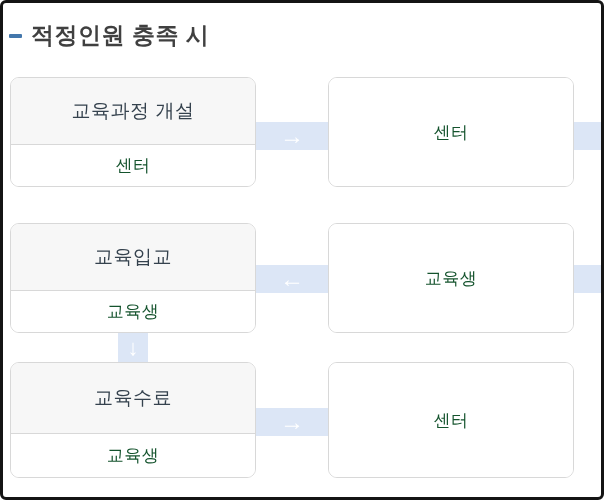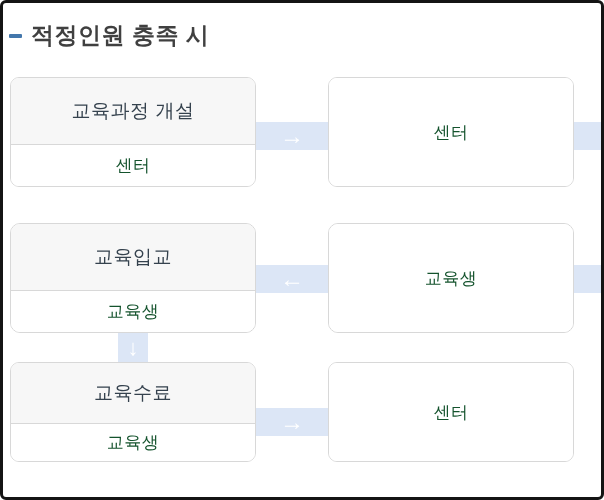--- a/index.html
+++ b/index.html
@@ -48,22 +48,22 @@
     border-radius: 9px;
     background: #ffffff;
     overflow: hidden;
     display: flex;
     flex-direction: column;
     z-index: 2;
   }
   .c1 { left: 7px; }
   .c2 { left: 325px; }
   .r1 { top: 74px;  height: 110px; }
-  .r2 { top: 220px; height: 110px; border-radius: 10px; }
-  .r3 { top: 359px; height: 100px; }
+  .r2 { top: 220px; height: 110px; }
+  .r3 { top: 359px; height: 116px; }
 
   .box-header {
     flex: 0 0 61%;
     background: #f7f7f7;
     border-bottom: 1px solid #d8d8d8;
     display: flex;
     align-items: center;
     justify-content: center;
     font-size: 19px;
     color: #35424e;

